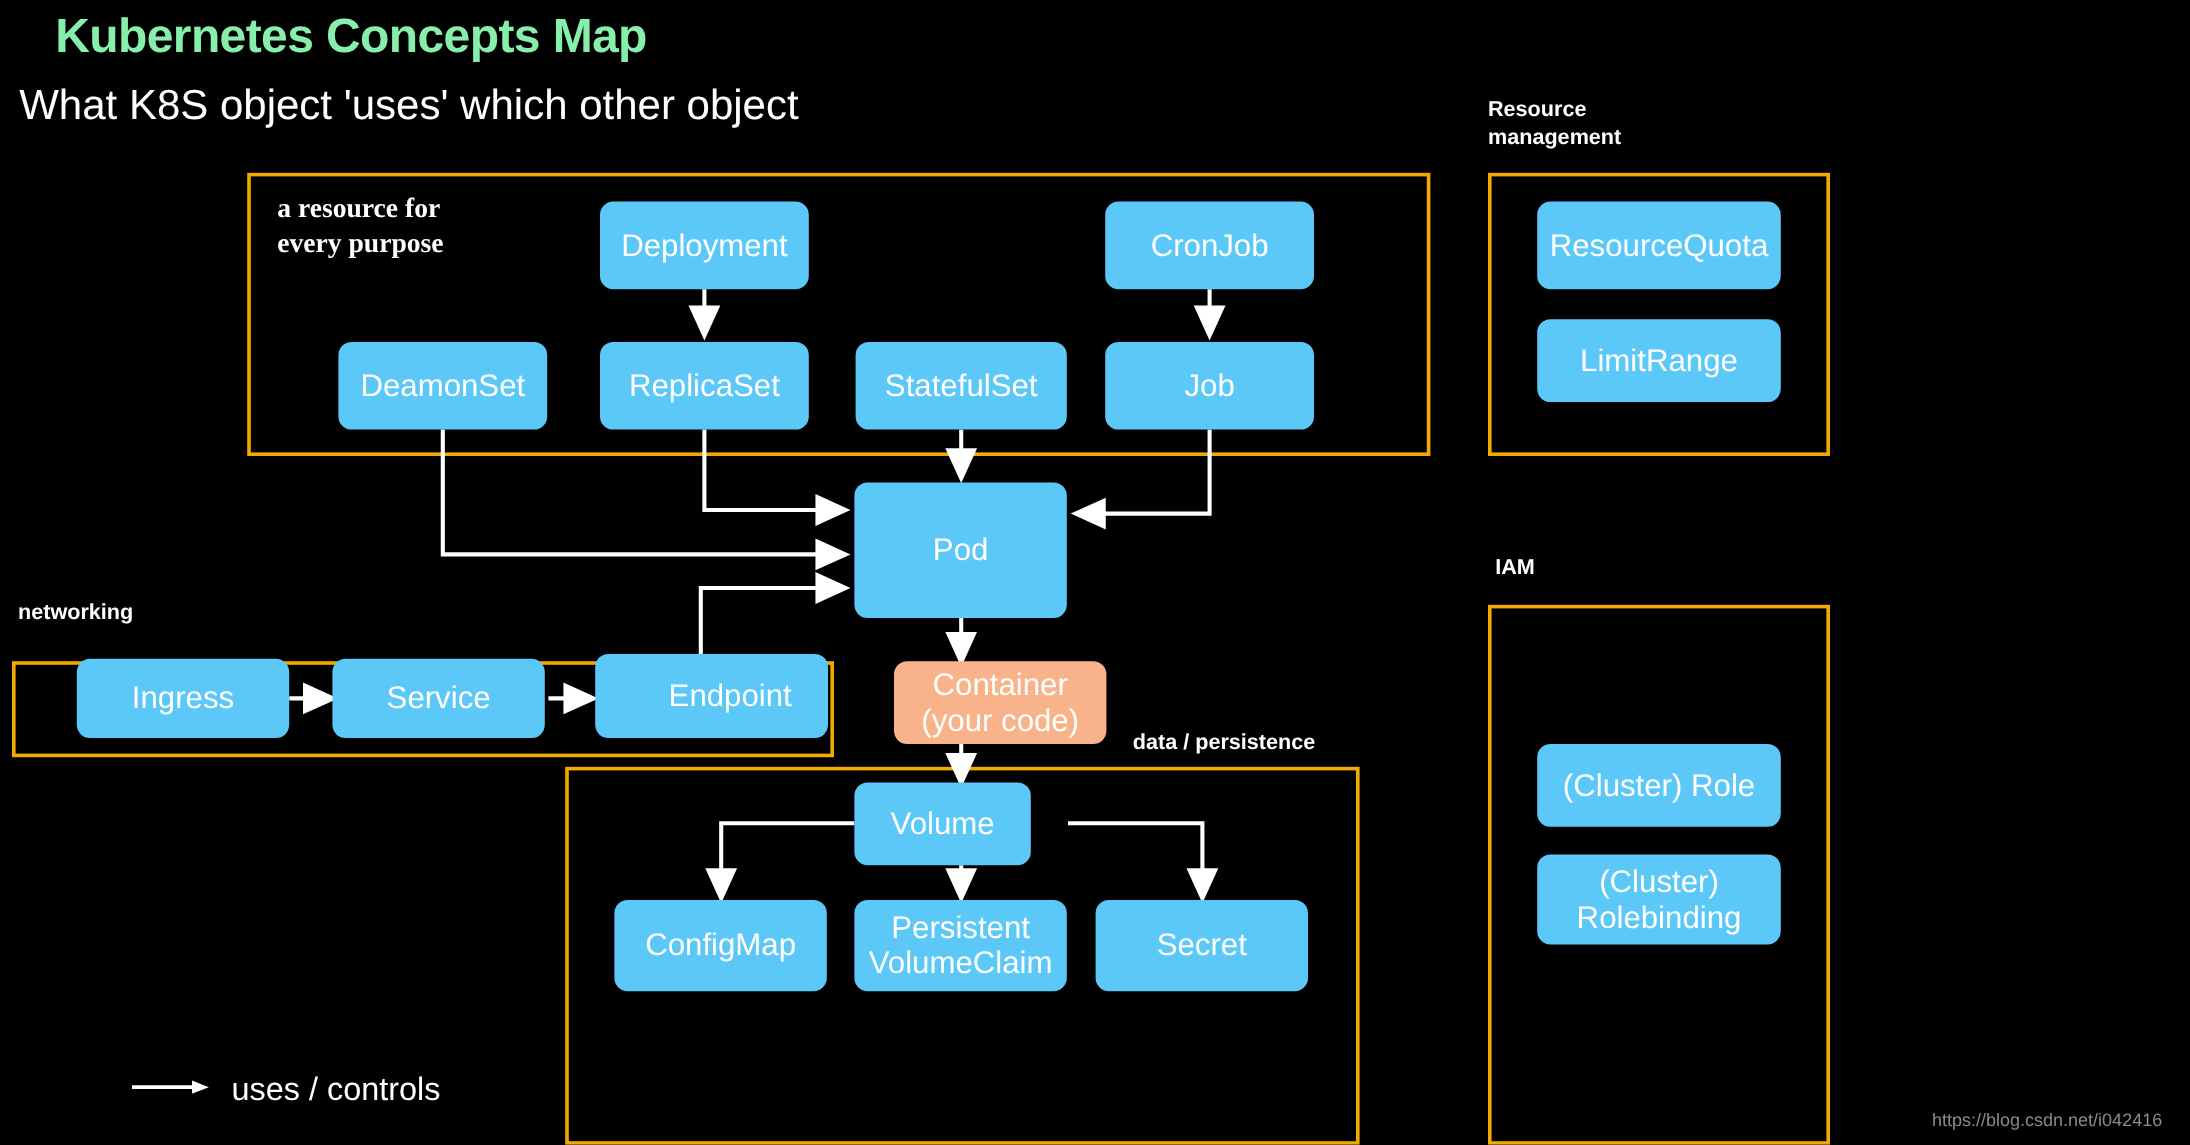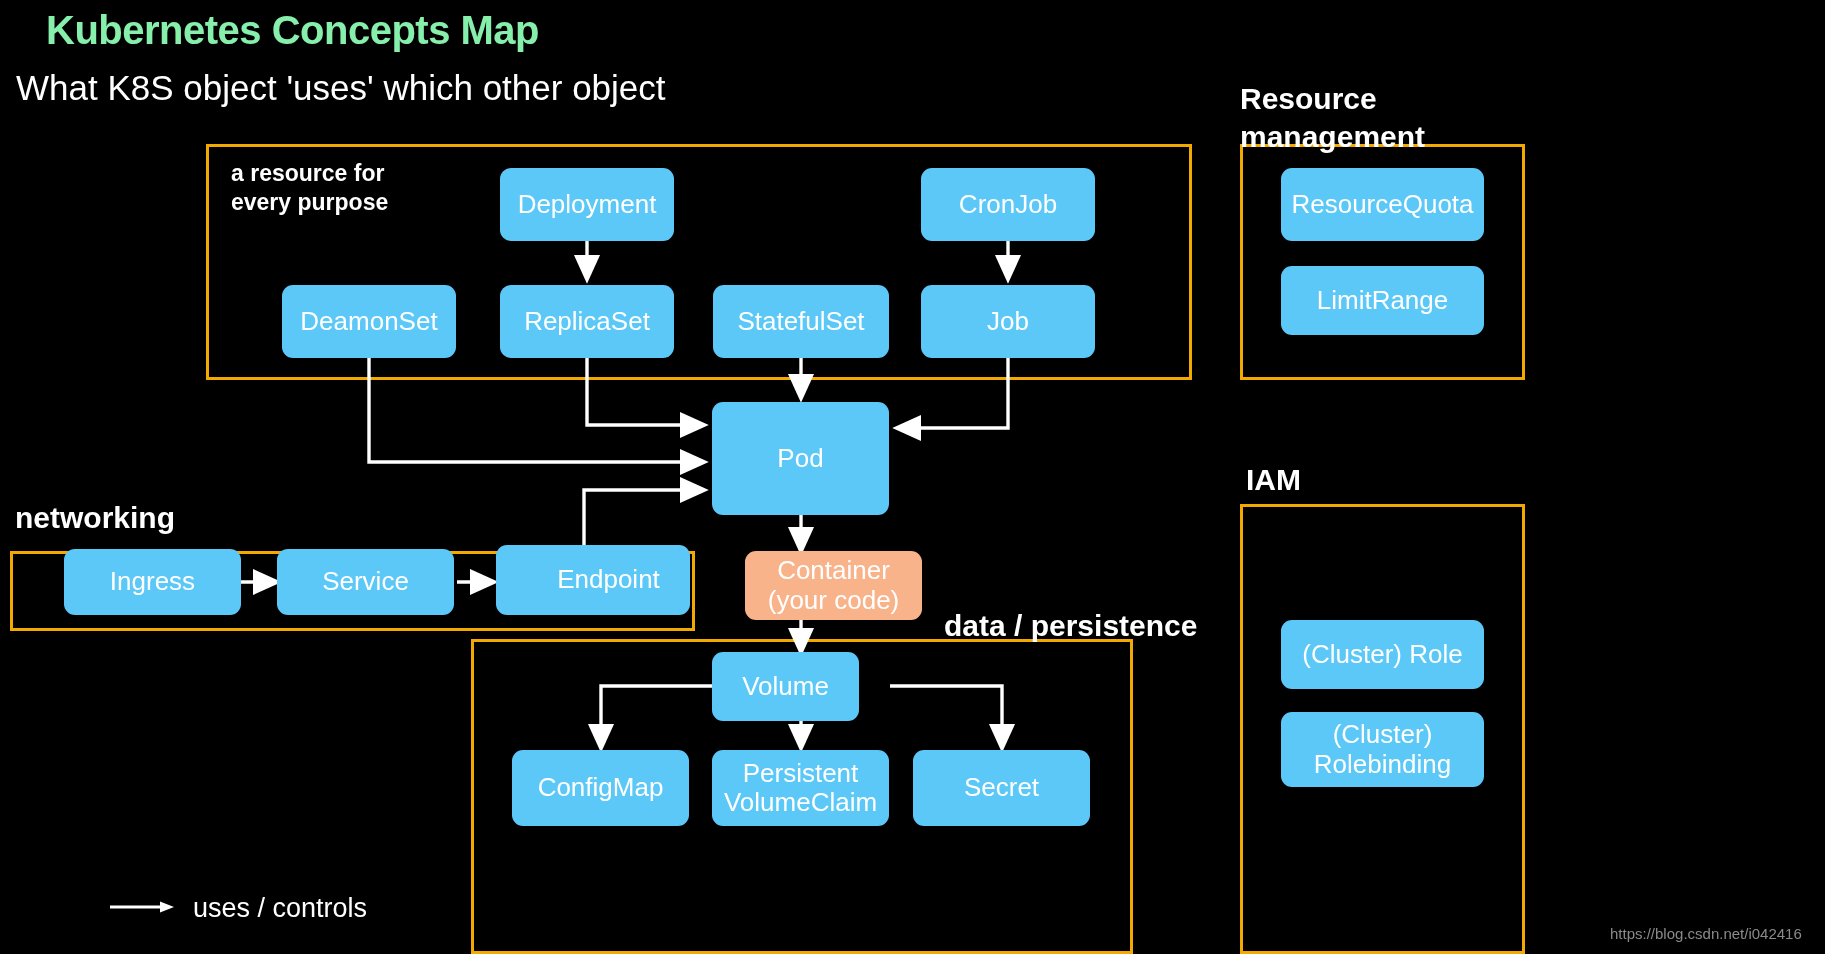--- a/index.html
+++ b/index.html
@@ -40,21 +40,21 @@
   
   .group-frame {
     position: absolute;
     border: 3px solid #f2a900;
     background: transparent;
   }
   .group-label {
     position: absolute;
     color: #ffffff;
     font-weight: bold;
-    font-size: 30px;
+    font-size: 18px;
     line-height: 1.28;
     white-space: pre-line;
   }
   .group-label.inner {
     font-size: 23px;
   }
 
   
   .node {
     position: absolute;
@@ -100,21 +100,21 @@
 </style>
 </head>
 <body>
 
 <div id="stage">
 
   <div class="title">Kubernetes Concepts Map</div>
   <div class="subtitle">What K8S object 'uses' which other object</div>
 
   <div class="group-frame" style="left:206px; top:144px; width:986px; height:236px;"></div>
-  <div class="group-label inner" style="left:231px; top:159px;">a resource for
+  <div class="group-label inner" style="left:231px; top:159px;font-family:Liberation Serif, serif;">a resource for
 every purpose</div>
 
   <div class="group-frame" style="left:10px; top:551px; width:685px; height:80px;"></div>
   <div class="group-label" style="left:15px; top:499px;">networking</div>
 
   <div class="group-frame" style="left:471px; top:639px; width:662px; height:315px;"></div>
   <div class="group-label" style="left:944px; top:607px;">data / persistence</div>
 
   <div class="group-frame" style="left:1240px; top:144px; width:285px; height:236px;"></div>
   <div class="group-label" style="left:1240px; top:80px;">Resource

